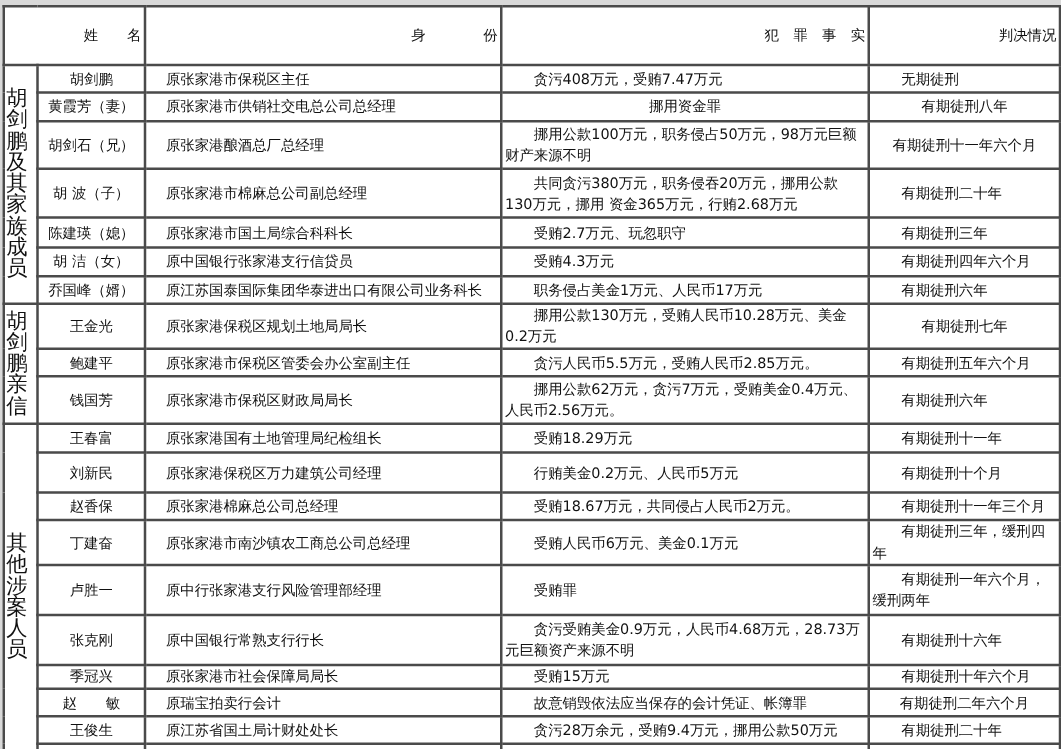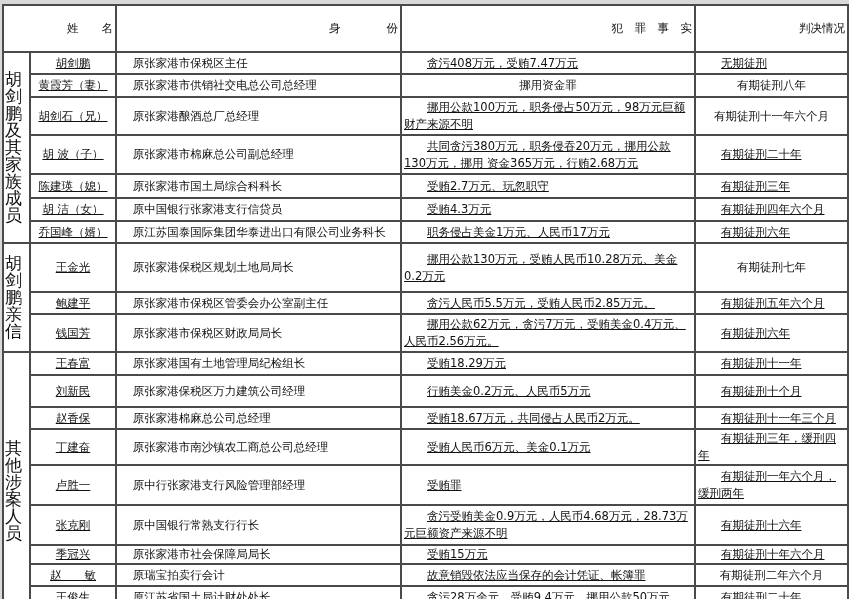--- a/index.html
+++ b/index.html
@@ -2,22 +2,22 @@
 <html><head>
 <meta charset="utf-8">
 <style>
   html, body { margin:0; padding:0; }
   body { width:849px; height:599px; overflow:hidden; background:#d9d9d9; font-family:"DejaVu Sans", sans-serif; }
   .wrap { position:absolute; left:2px; top:4px; width:845px; }
   table { border-collapse:collapse; width:845px; table-layout:fixed; background:#fff; border:2px solid #3a3a3a; }
   td, th { border:2px solid #4a4a4a; font-size:11.5px; color:#111; padding:0 2px; line-height:17px; font-weight:normal; vertical-align:middle; overflow:hidden; }
   th { height:45px; text-align:right; letter-spacing:0; }
   .grp { text-align:left; padding:0 1px; font-size:17px; line-height:17px; }
-  .c { text-align:center;text-decoration:underline; }
-  .ind { text-indent:2em;text-decoration:underline; }
+  .c { text-align:center; }
+  .ind { text-indent:2em; }
   .ind1 { text-indent:1.2em; }
   .l { text-align:center; }
 </style>
 </head>
 <body>
 
 <div class="wrap">
 <table>
   <colgroup>
     <col style="width:27px">
@@ -73,21 +73,21 @@
       <td class="ind">受贿4.3万元</td>
       <td class="ind">有期徒刑四年六个月</td>
     </tr>
     <tr style="height:22px">
       <td class="c">乔国峰（婿）</td>
       <td class="ind1">原江苏国泰国际集团华泰进出口有限公司业务科长</td>
       <td class="ind">职务侵占美金1万元、人民币17万元</td>
       <td class="ind">有期徒刑六年</td>
     </tr>
 
-    <tr style="height:49px">
+    <tr style="height:36px">
       <td rowspan="3" class="grp">胡剑鹏亲信</td>
       <td class="c">王金光</td>
       <td class="ind1">原张家港保税区规划土地局局长</td>
       <td class="ind">挪用公款130万元，受贿人民币10.28万元、美金0.2万元</td>
       <td class="l">有期徒刑七年</td>
     </tr>
     <tr style="height:22px">
       <td class="c">鲍建平</td>
       <td class="ind1">原张家港市保税区管委会办公室副主任</td>
       <td class="ind">贪污人民币5.5万元，受贿人民币2.85万元。</td>

